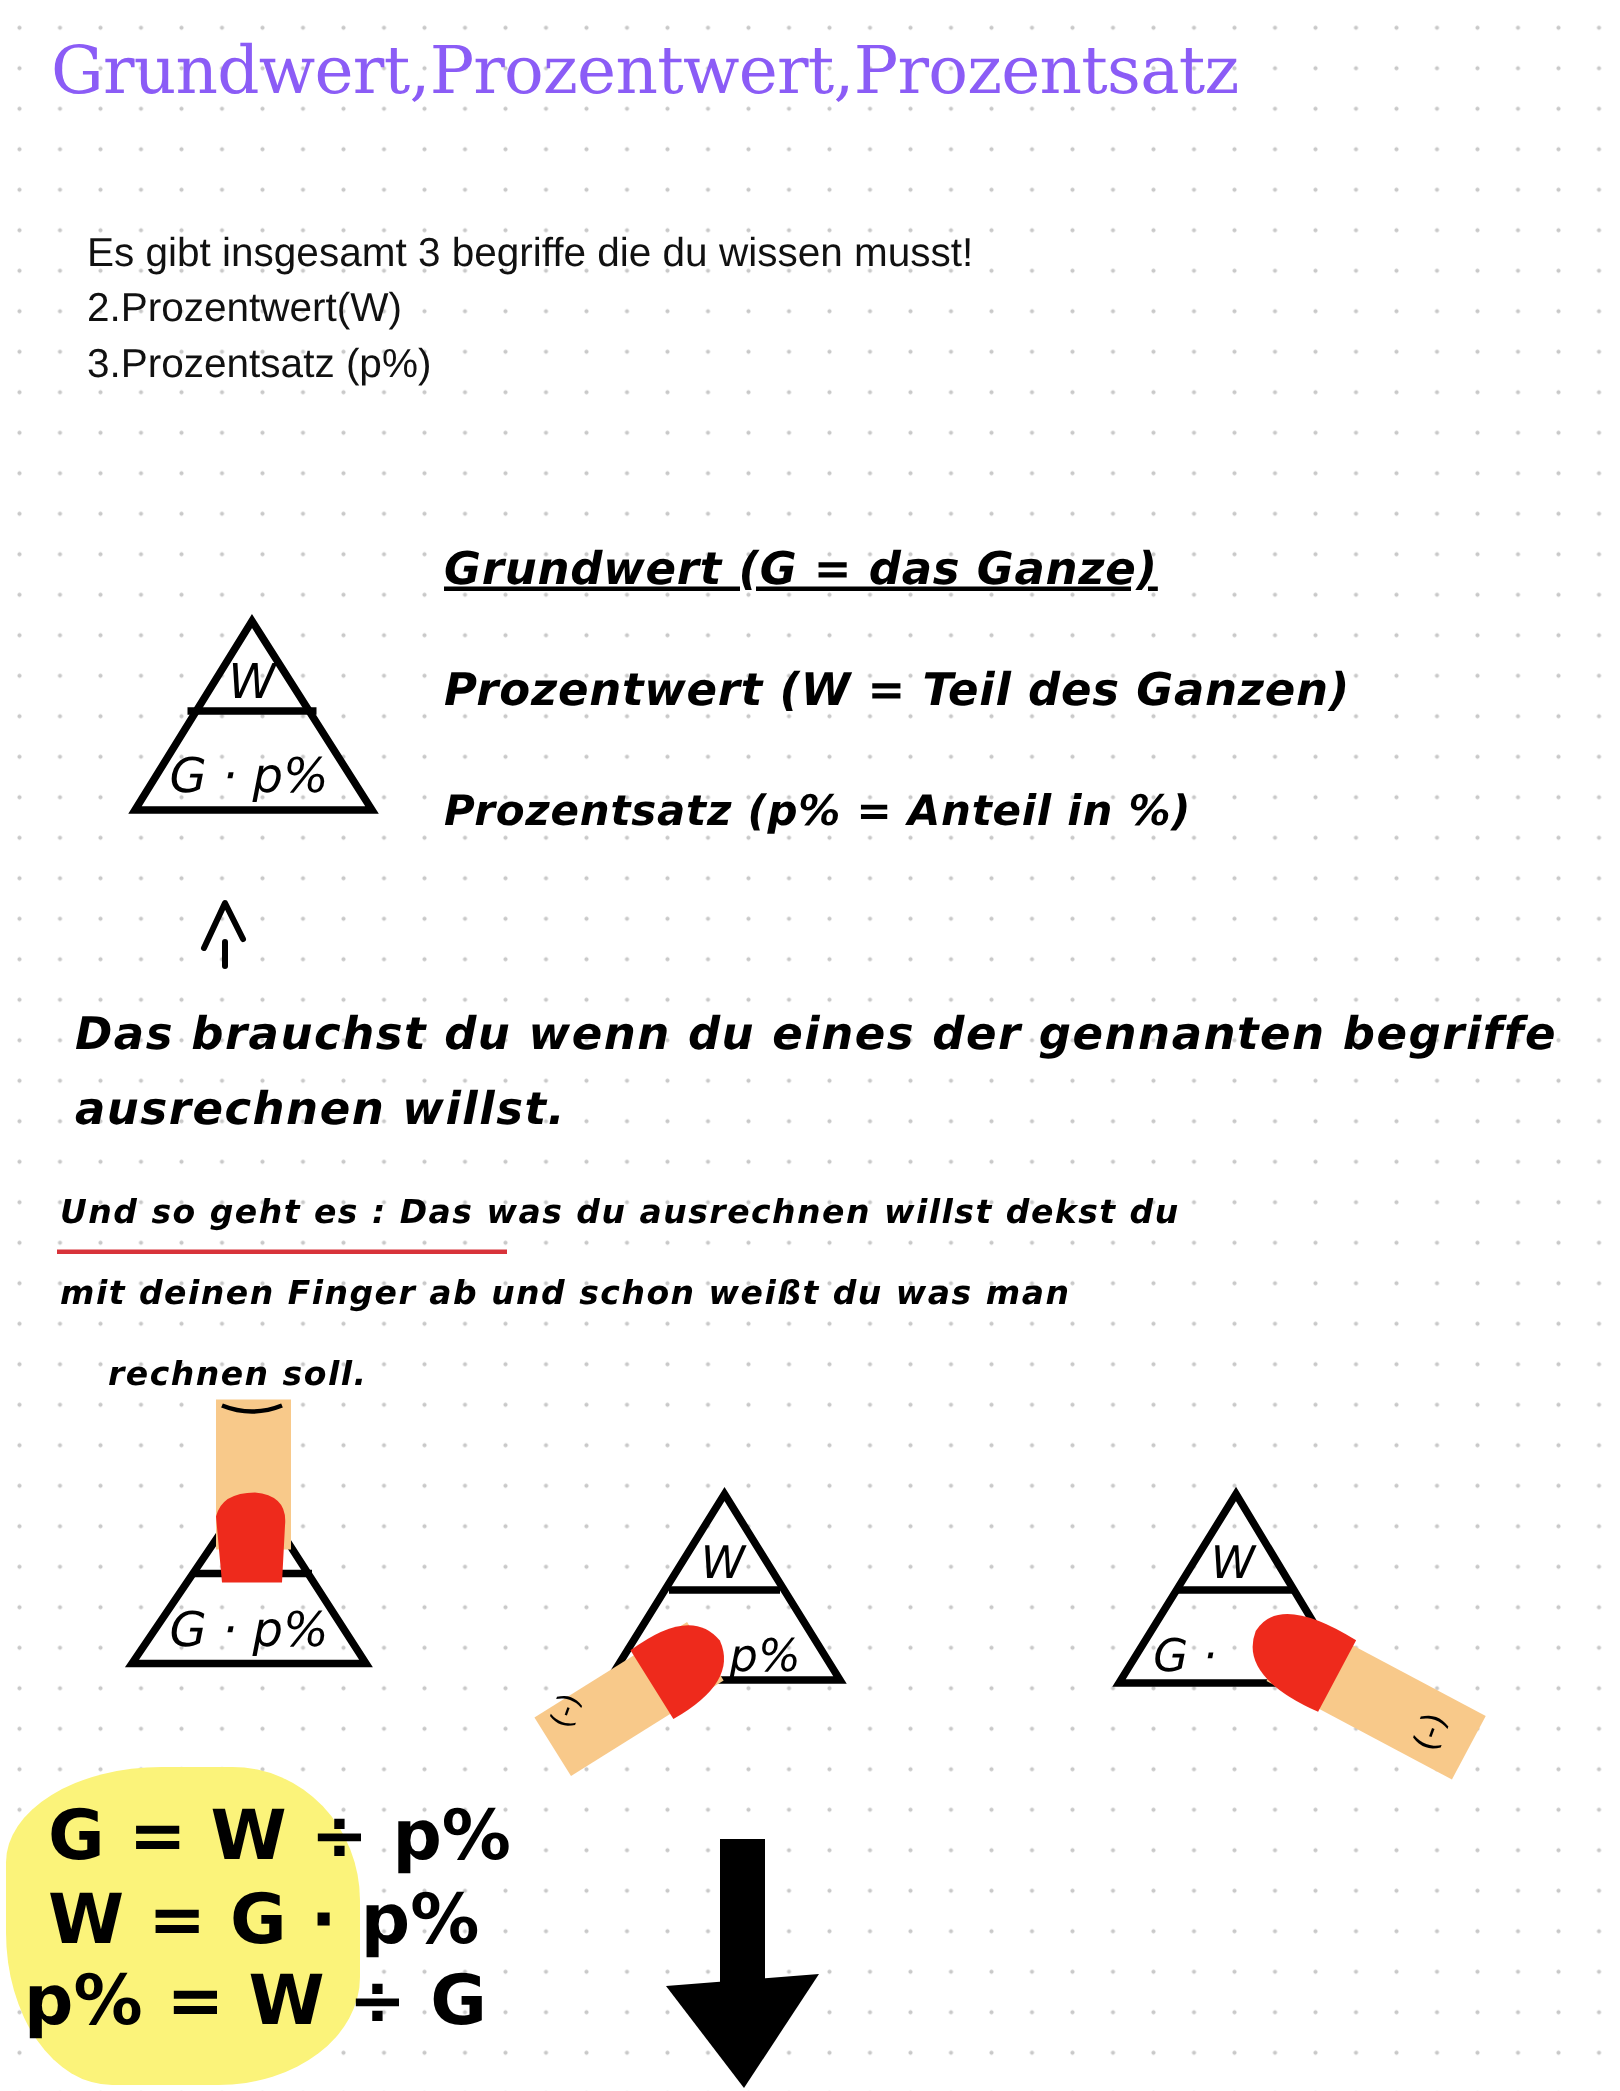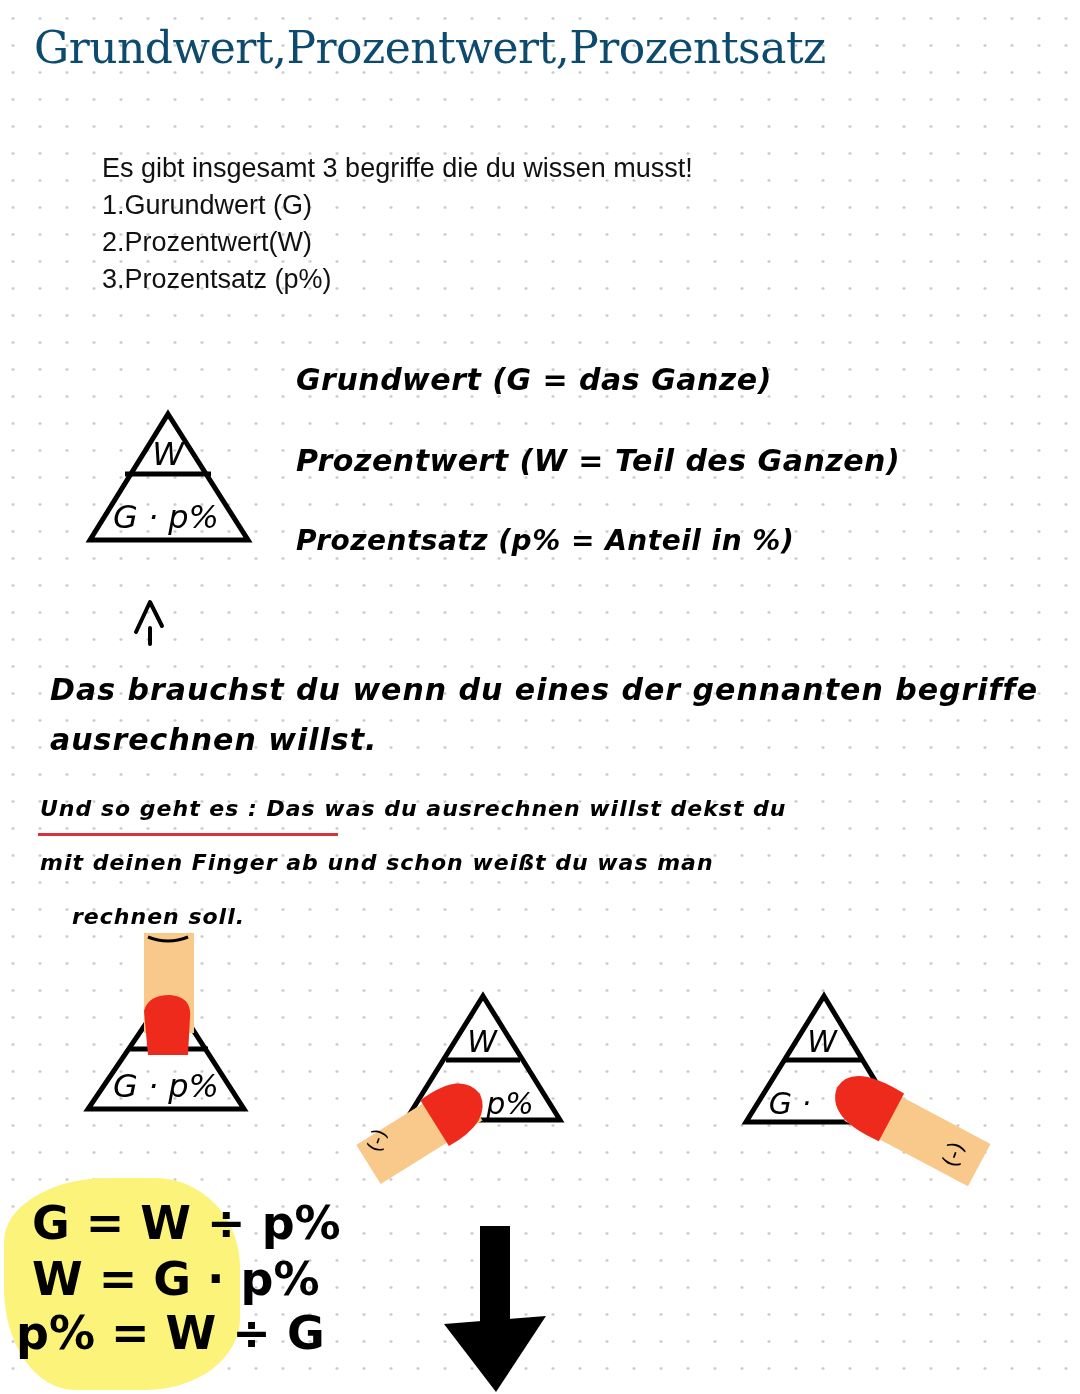--- a/index.html
+++ b/index.html
@@ -8,29 +8,29 @@
     background-color: #ffffff;
     background-image: radial-gradient(circle, #c9c9c9 1.1px, transparent 1.6px);
     background-size: 27px 27px;
     background-position: -0.5px 5px;
     font-family: "Liberation Sans", sans-serif;
   }
   .abs { position: absolute; }
   .title {
     left: 34px; top: 22px;
     font-family: "DejaVu Serif", "Liberation Serif", serif;
-    font-size: 44px; color: #0c4a6e; letter-spacing: -0.5px;
+    font-size: 44px; color: #8b5cf6; letter-spacing: -0.5px;
     white-space: nowrap;
   }
   .intro {
     left: 58px; top: 150px;
     font-family: "Liberation Sans", sans-serif;
     font-size: 27px; line-height: 37px; color: #111;
   }
-  .intro div { white-space: nowrap; margin-left: 44px; }
+  .intro div { white-space: nowrap; }
   .hand {
     font-family: "DejaVu Sans", sans-serif;
     color: #000; white-space: nowrap;
     font-weight: bold; font-style: italic;
   }
   .def { left: 296px; font-size: 30px; letter-spacing: 0.5px; }
   .explain { left: 50px; font-size: 30px; letter-spacing: 1px; margin-top: 10px; }
   .howto { left: 40px; font-size: 22px; letter-spacing: 1px; }
   .red-line { left: 38px; top: 833px; width: 300px; height: 3px; background: #d8333a; }
   .formulas {
@@ -41,33 +41,32 @@
   .formula { font-size: 46px; font-weight: bold; font-family: "DejaVu Sans", sans-serif; color: #000; white-space: nowrap; }
   svg { position: absolute; overflow: visible; }
 </style>
 </head>
 <body>
 
 <div class="abs title">Grundwert,Prozentwert,Prozentsatz</div>
 
 <div class="abs intro">
   <div>Es gibt insgesamt 3 begriffe die du wissen musst!</div>
-  <div>1.Gurundwert (G)</div>
   <div>2.Prozentwert(W)</div>
   <div>3.Prozentsatz (p%)</div>
 </div>
 
 <svg style="left:88px; top:410px;" width="165" height="135" viewBox="0 0 165 135">
   <polygon points="80,4 160,130 2,130" fill="none" stroke="#000" stroke-width="5" stroke-linejoin="miter"></polygon>
   <line x1="37" y1="64" x2="123" y2="64" stroke="#000" stroke-width="5"></line>
   <text x="80" y="55" text-anchor="middle" font-family="DejaVu Sans, sans-serif" font-size="32" font-style="italic">W</text>
   <text x="78" y="118" text-anchor="middle" font-family="DejaVu Sans, sans-serif" font-size="32" font-style="italic">G · p%</text>
 </svg>
 
-<div class="abs hand def" style="top:362px;">Grundwert (G = das Ganze)</div>
+<div class="abs hand def" style="top:362px;text-decoration:underline;">Grundwert (G = das Ganze)</div>
 <div class="abs hand def" style="top:443px;">Prozentwert (W = Teil des Ganzen)</div>
 <div class="abs hand def" style="top:524px; font-size:28px;">Prozentsatz (p% = Anteil in %)</div>
 
 <svg style="left:132px; top:598px;" width="40" height="48" viewBox="0 0 40 48">
   <path d="M4 34 L18 4 L30 28" fill="none" stroke="#000" stroke-width="4" stroke-linecap="round" stroke-linejoin="round"></path>
   <path d="M18 30 L18 46" fill="none" stroke="#000" stroke-width="4" stroke-linecap="round"></path>
 </svg>
 
 <div class="abs hand explain" style="top:662px;">Das brauchst du wenn du eines der gennanten begriffe</div>
 <div class="abs hand explain" style="top:712px;">ausrechnen willst.</div>

